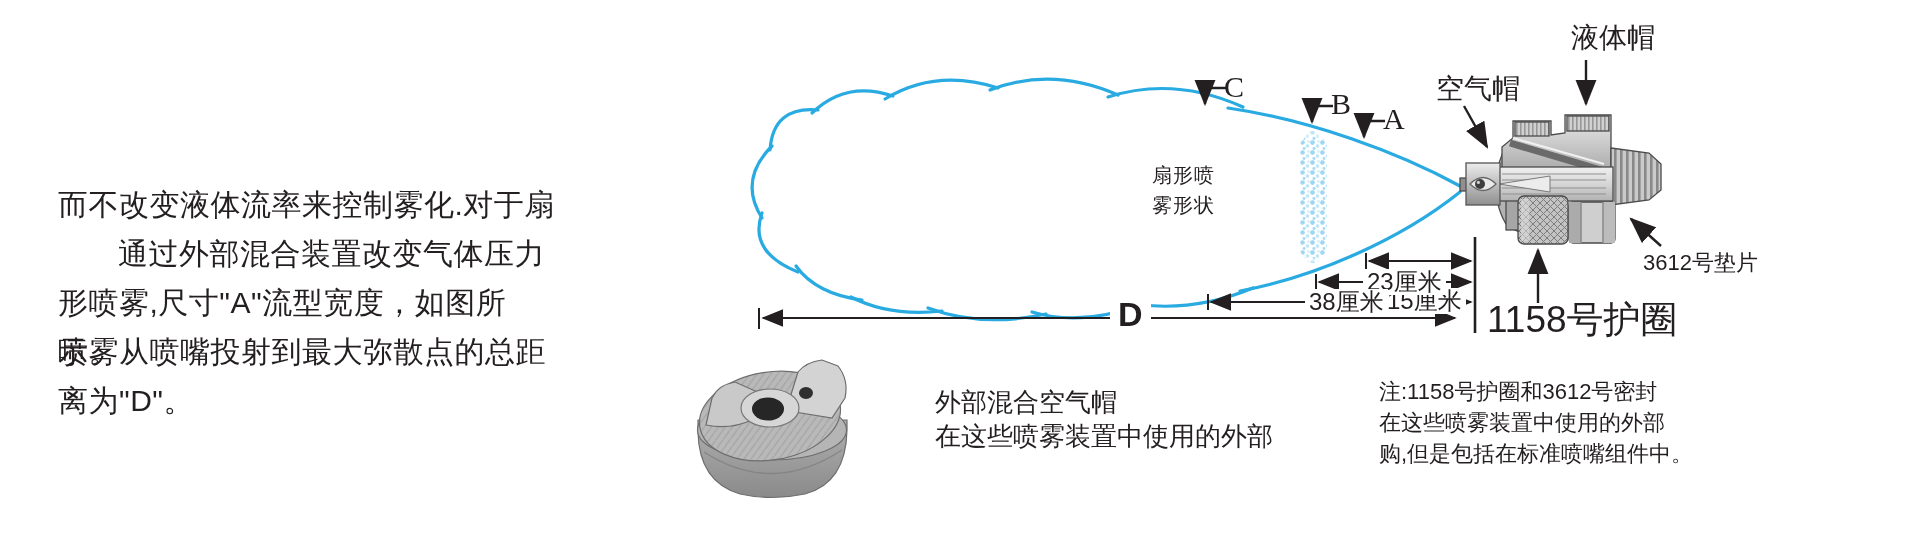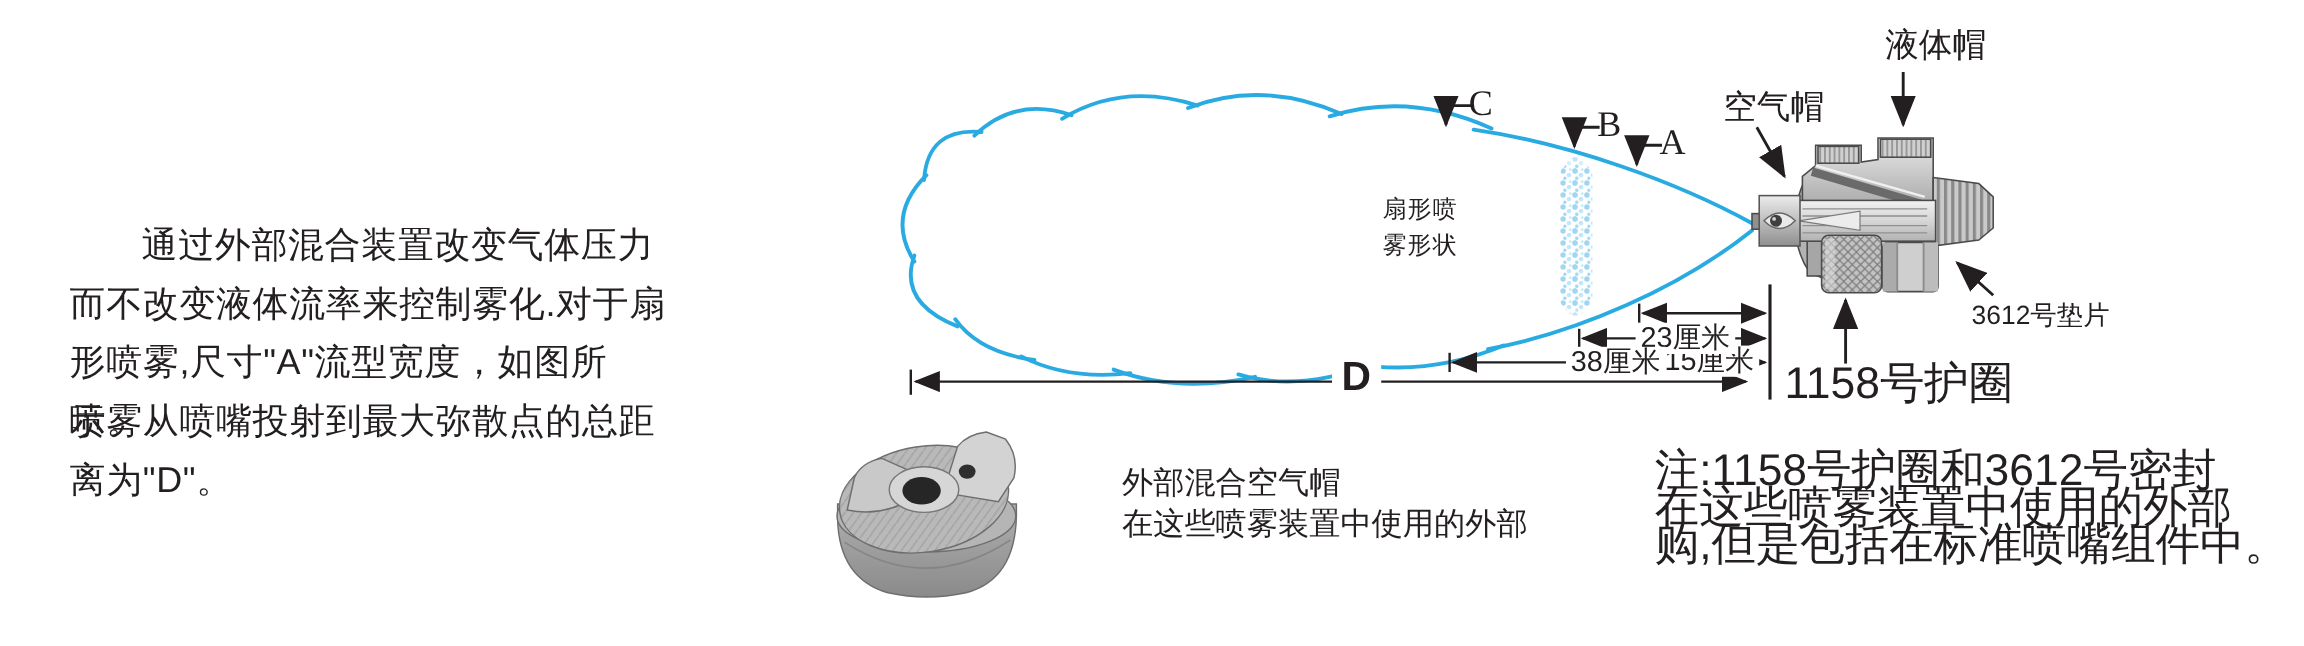--- a/index.html
+++ b/index.html
@@ -27,21 +27,21 @@
   .d38{left:1305px;top:289px;}
   .dTotal{left:1110px;top:295px;font-size:34px;font-weight:bold;padding:0 8px;background:#ffffff;}
   
   .part{position:absolute;font-size:28px;line-height:30px;}
   .airCap{left:1436px;top:74px;}
   .liquidCap{left:1551px;top:23px;margin-left:20px;}
   .gasket{left:1627px;top:248px;font-size:22px;margin-left:16px;}
   .retainer{left:1487px;top:305px;font-size:37px;}
   
   .caption{position:absolute;left:935px;top:385px;font-size:26px;line-height:34px;}
-  .note{position:absolute;left:1379px;top:376px;font-size:37px;line-height:31px;}
+  .note{position:absolute;left:1379px;top:376px;font-size:22px;line-height:31px;}
 </style>
 </head>
 <body>
 
 <div class="stage">
 
   <svg class="art" viewBox="0 0 1920 538">
     <defs>
       <marker id="mArr" viewBox="0 0 10 8" refX="9.2" refY="4" markerWidth="11" markerHeight="9" orient="auto-start-reverse">
         <path d="M0,0 L10,4 L0,8 Z" fill="#231f20"></path>
@@ -179,22 +179,22 @@
       <path d="M706,425 L712,398 Q718,385 735,382 L762,394 L752,420 Q730,430 706,425 Z" fill="#c9c9c9"></path>
       <path d="M788,404 L798,372 Q806,362 822,360 L838,366 Q849,380 845,398 L832,418 L795,412 Z" fill="#d3d3d3"></path>
       <ellipse cx="806" cy="393" rx="7" ry="6" fill="#2f2f2f" stroke="none"></ellipse>
       <ellipse cx="770" cy="408" rx="29" ry="19" fill="#d6d6d6" stroke="#777"></ellipse>
       <ellipse cx="768" cy="409" rx="16" ry="11.5" fill="#262626" stroke="none"></ellipse>
       <path d="M704,452 Q772,496 842,450" fill="none" stroke="#7c7c7c" stroke-width="1.4" opacity="0.7"></path>
     </g>
   </svg>
 
   <div class="intro">
+    <div class="ln">而不改变液体流率来控制雾化.对于扇</div>
     <div class="ln first">通过外部混合装置改变气体压力</div>
-    <div class="ln">而不改变液体流率来控制雾化.对于扇</div>
     <div class="ln">形喷雾,尺寸"A"流型宽度，如图所示。</div>
     <div class="ln">喷雾从喷嘴投射到最大弥散点的总距</div>
     <div class="ln">离为"D"。</div>
   </div>
 
   <div class="shape-label">
     <div>扇形喷</div>
     <div>雾形状</div>
   </div>
 

